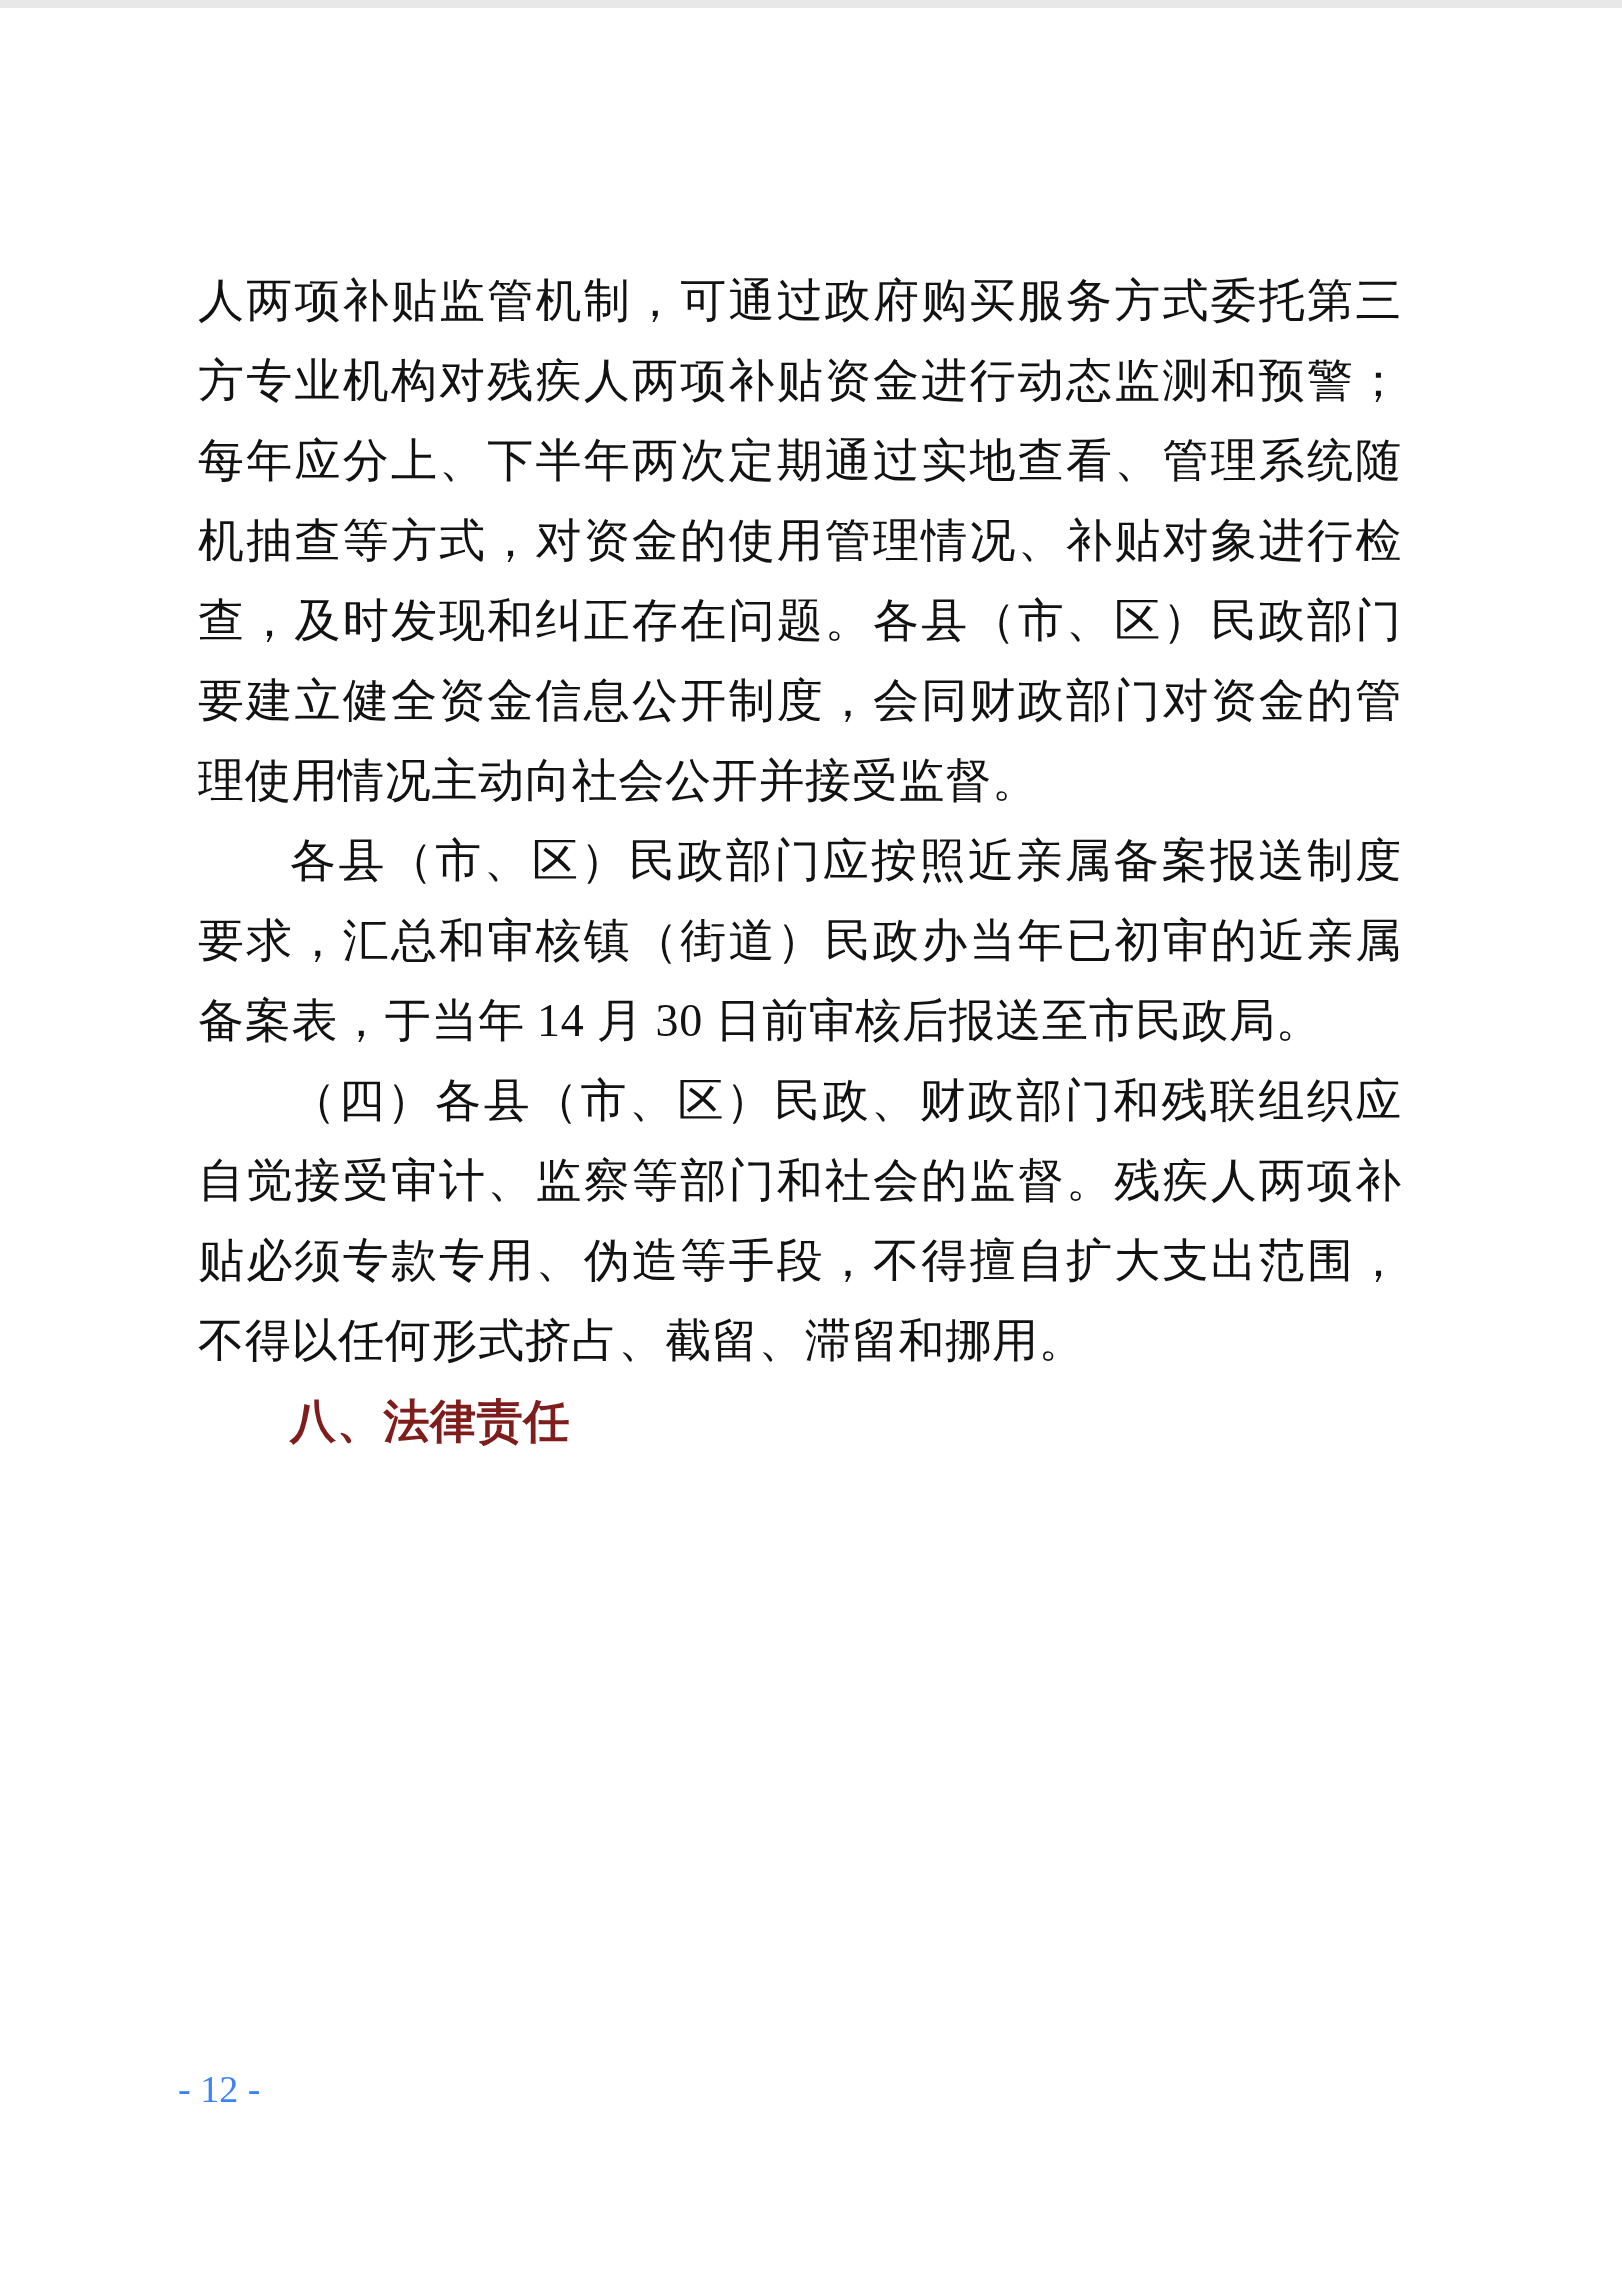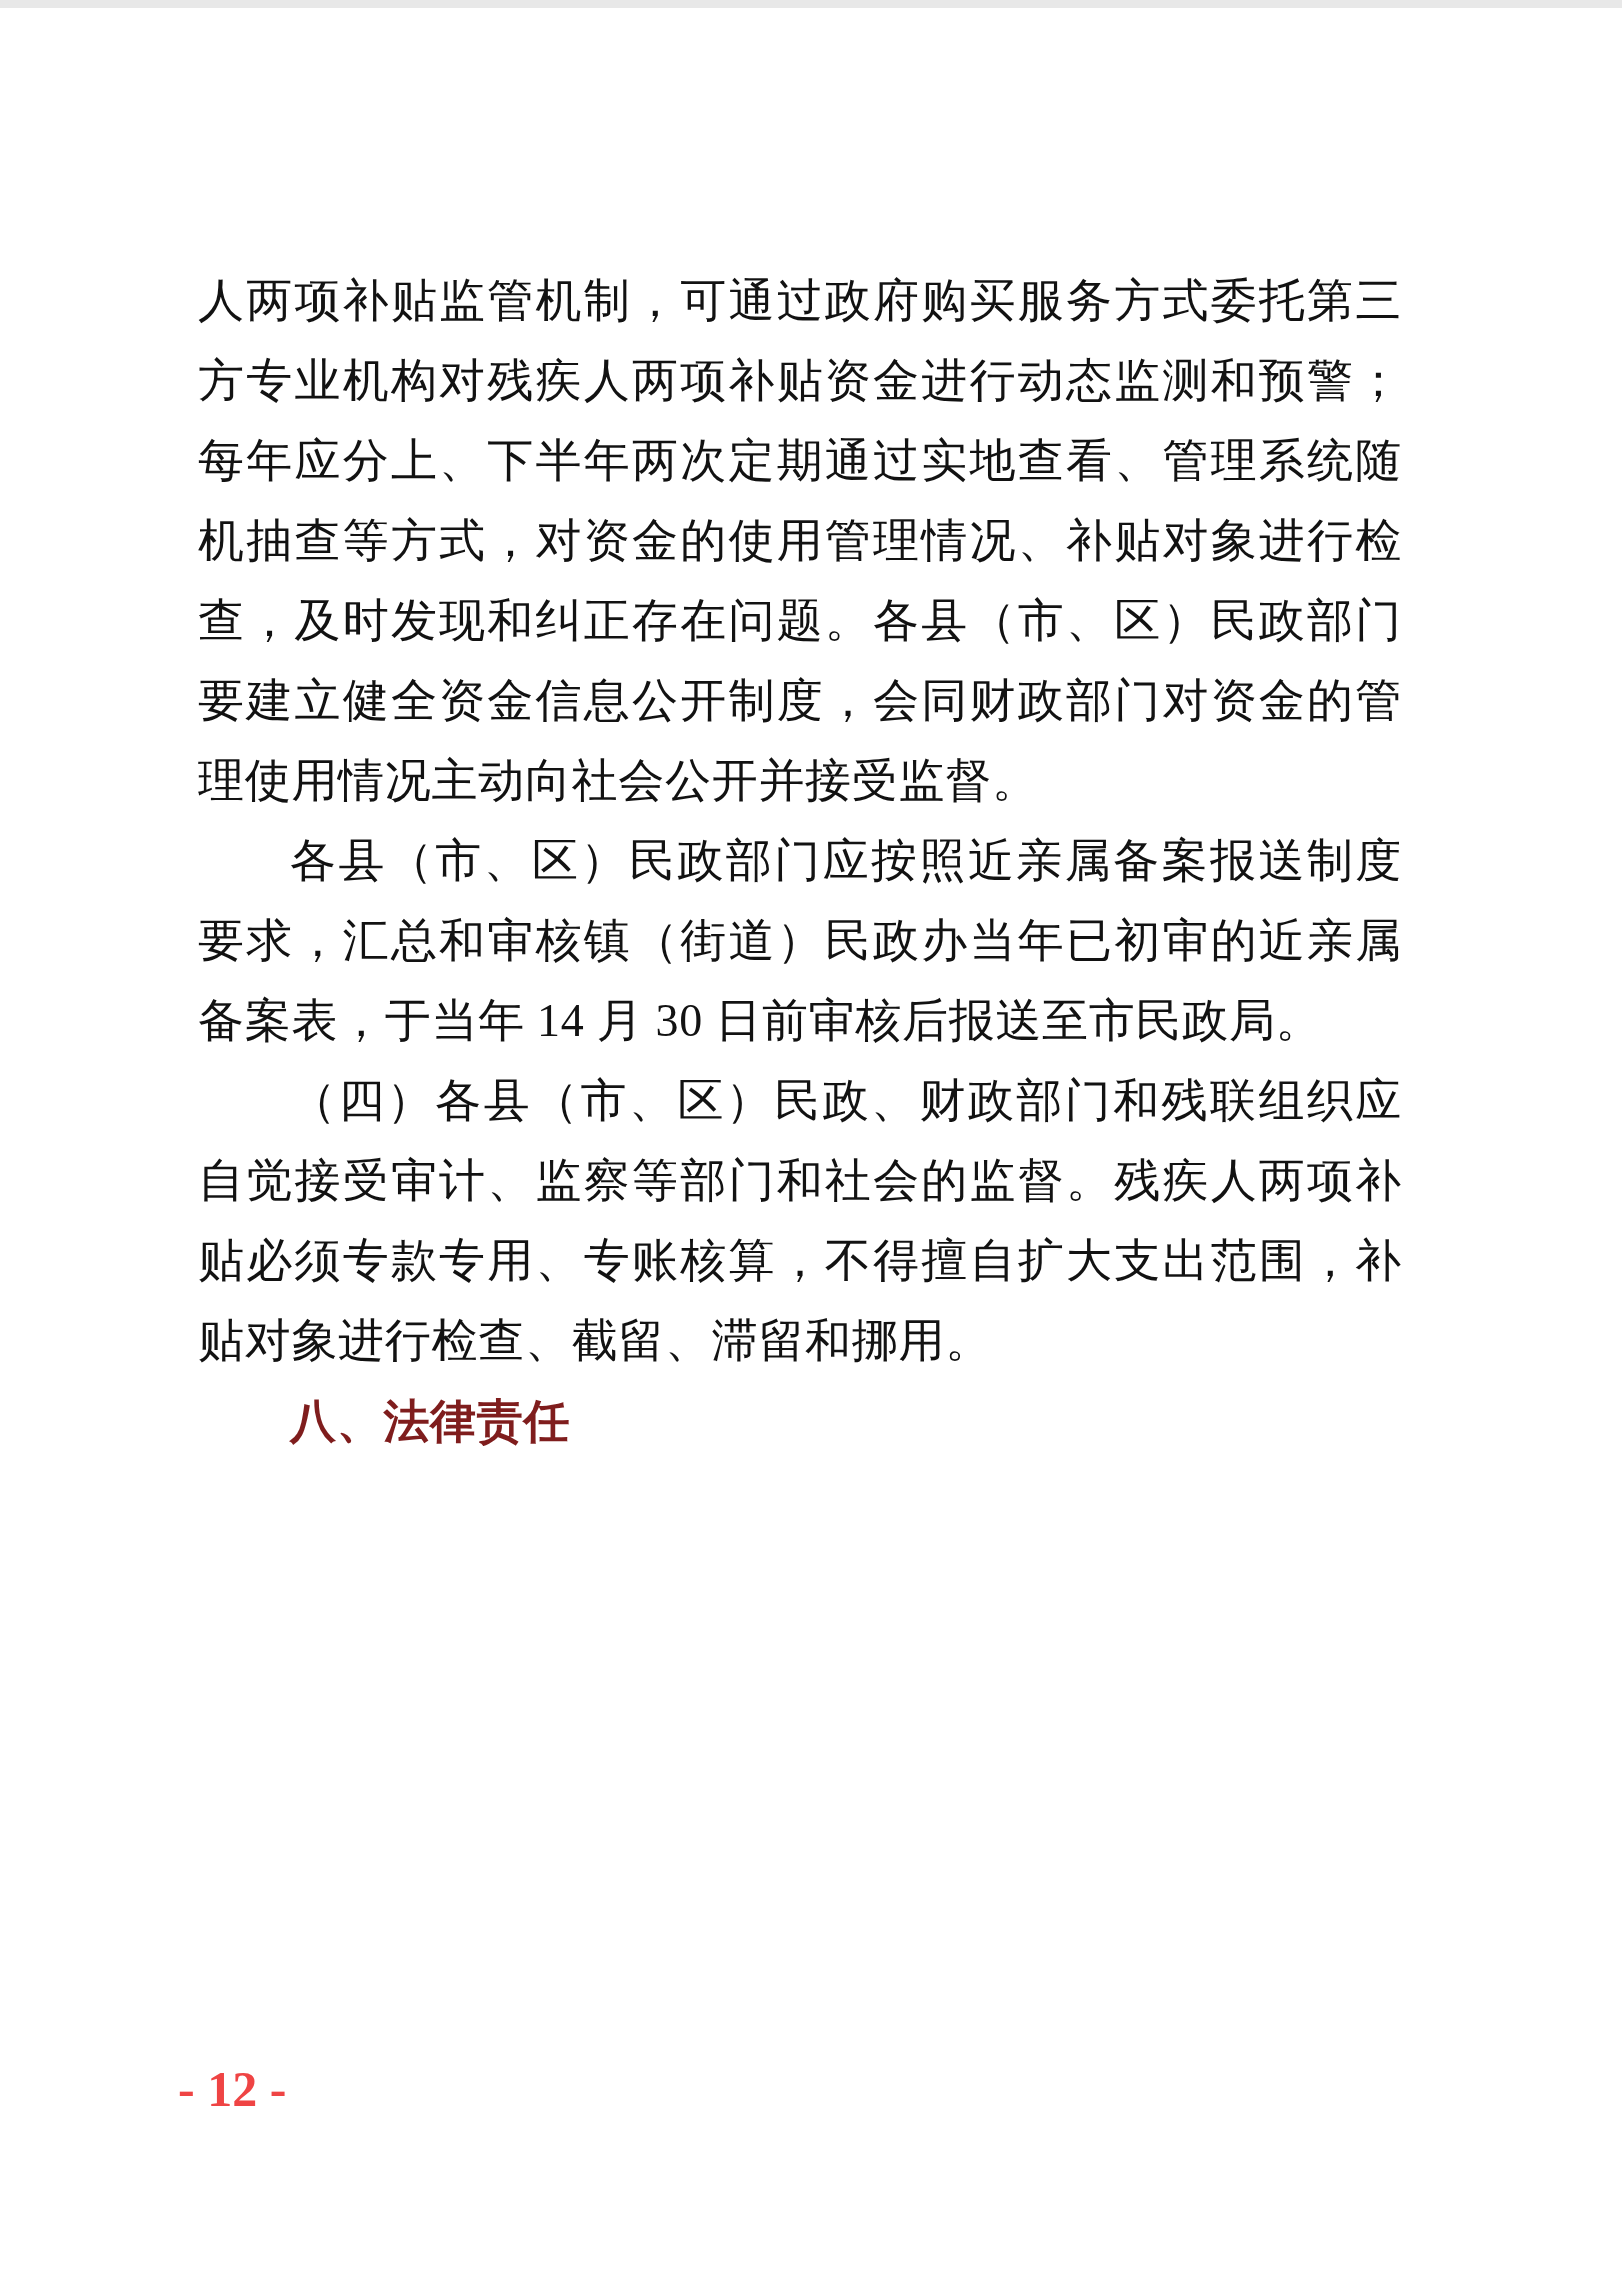--- a/index.html
+++ b/index.html
@@ -43,32 +43,31 @@
     font-size: 46px;
     line-height: 80px;
     text-indent: 2em;
     color: #7f1d1d;
   }
   .page-number {
     position: absolute;
     left: 178px;
     top: 2060px;
     font-family: "Liberation Serif", "DejaVu Serif", serif;
-    font-size: 50px;
+    font-size: 38px;
     line-height: 43px;
-    color: #ef4444;
+    color: #3b82f6;
     white-space: pre;
-    font-weight: bold;
   }
 </style>
 </head>
 <body>
 
 <div class="page">
   <main class="text-block">
     <p class="para">人两项补贴监管机制，可通过政府购买服务方式委托第三方专业机构对残疾人两项补贴资金进行动态监测和预警；每年应分上、下半年两次定期通过实地查看、管理系统随机抽查等方式，对资金的使用管理情况、补贴对象进行检查，及时发现和纠正存在问题。各县（市、区）民政部门要建立健全资金信息公开制度，会同财政部门对资金的管理使用情况主动向社会公开并接受监督。</p>
     <p class="para indent">各县（市、区）民政部门应按照近亲属备案报送制度要求，汇总和审核镇（街道）民政办当年已初审的近亲属备案表，于当年 14 月 30 日前审核后报送至市民政局。</p>
-    <p class="para indent">（四）各县（市、区）民政、财政部门和残联组织应自觉接受审计、监察等部门和社会的监督。残疾人两项补贴必须专款专用、专账核算，不得擅自扩大支出范围，补贴对象进行检查、截留、滞留和挪用。</p>
+    <p class="para indent">（四）各县（市、区）民政、财政部门和残联组织应自觉接受审计、监察等部门和社会的监督。残疾人两项补贴必须专款专用、伪造等手段，不得擅自扩大支出范围，不得以任何形式挤占、截留、滞留和挪用。</p>
     <h2 class="heading">八、法律责任</h2>
   </main>
   <footer class="page-number">- 12 -</footer>
 </div>
 
 
 </body></html>

